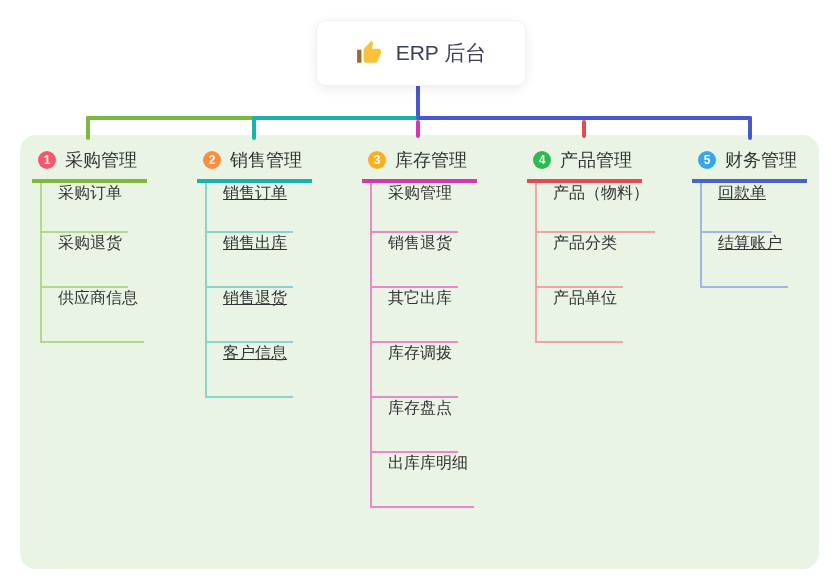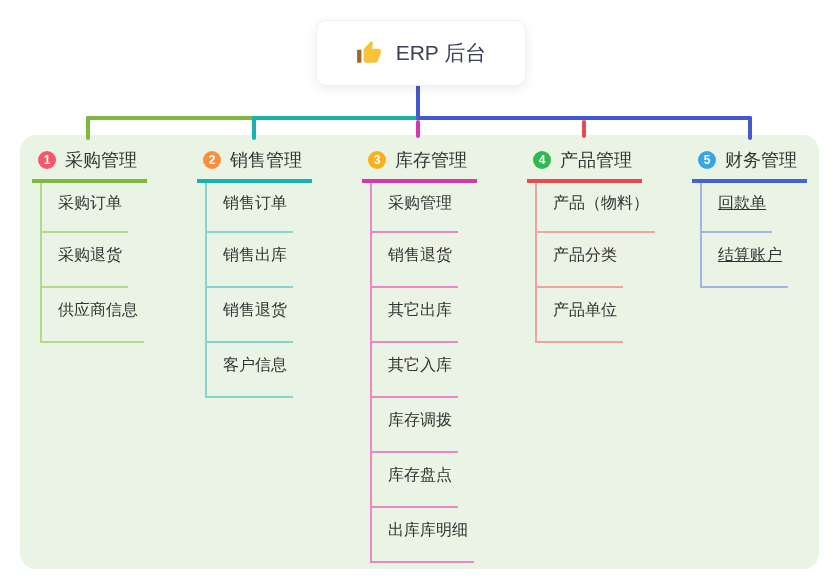--- a/index.html
+++ b/index.html
@@ -53,30 +53,30 @@
     font-size:18px;color:#333;white-space:nowrap;cursor:default;
   }
   .badge{
     width:18px;height:18px;flex:0 0 18px;border-radius:50%;
     color:#fff;font-size:12px;line-height:18px;text-align:center;
     font-weight:bold;
   }
   .children{margin-left:8px;border-left:2px solid;}
   .child{
     width:fit-content;height:55px;box-sizing:border-box;
-    display:flex;align-items:center;
+    display:flex;align-items:flex-start;
     padding:0 6px 8px 16px;border-bottom:2px solid;
     font-size:16px;color:#333;white-space:nowrap;
   }
   .child:first-child{height:50px;}
   
   .b1 .branch-header{border-color:#7cb93c;} .b1 .badge{background:#f8566c;}
   .b1 .children,.b1 .child{border-color:#b2d98c;}
   .b2 .branch-header{border-color:#17b3ac;} .b2 .badge{background:#fb8f3e;}
-  .b2 .children,.b2 .child{border-color:#86d4cf;}
+  .b2 .children,.b2 .child{border-color:#86d4cf;text-decoration:underline;}
   .b3 .branch-header{border-color:#d438ae;} .b3 .badge{background:#fcaf1b;}
   .b3 .children,.b3 .child{border-color:#ee86c9;}
   .b4 .branch-header{border-color:#e8484f;} .b4 .badge{background:#2fb950;}
   .b4 .children,.b4 .child{border-color:#f4a3a3;}
   .b5 .branch-header{border-color:#4663cf;} .b5 .badge{background:#38a5e9;}
   .b5 .children,.b5 .child{border-color:#a4b5e3;text-decoration:underline;}
 </style>
 </head>
 <body>
 
@@ -148,23 +148,20 @@
     <div class="child">
         <span>采购管理</span>
       </div>
     <div class="child">
         <span>销售退货</span>
       </div>
     <div class="child">
         <span>其它出库</span>
       </div>
     <div class="child">
-        <span>其它入库</span>
-      </div>
-    <div class="child">
         <span>库存调拨</span>
       </div>
     <div class="child">
         <span>库存盘点</span>
       </div>
     <div class="child">
         <span>出库库明细</span>
       </div>
   </div>
 </div>

